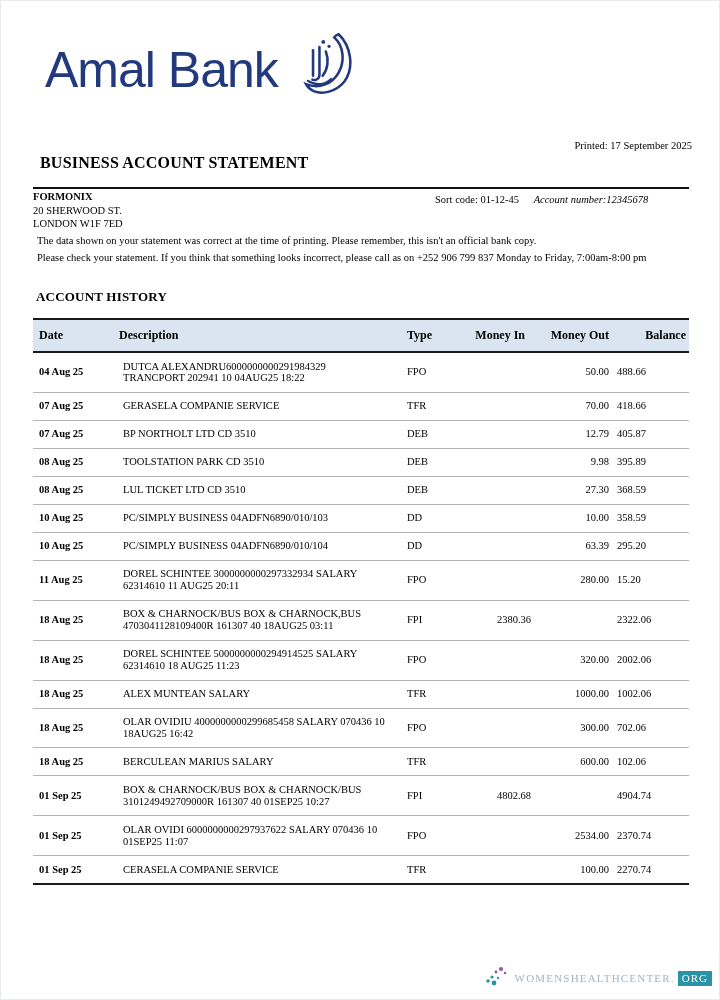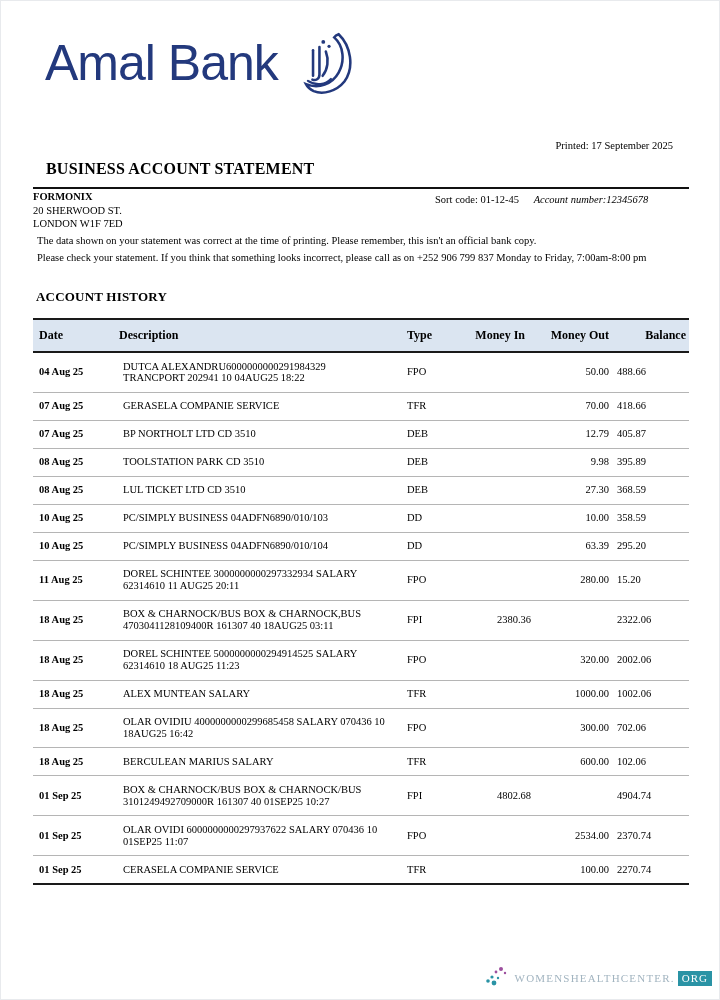--- a/index.html
+++ b/index.html
@@ -3,29 +3,29 @@
 <meta charset="utf-8">
 <style>
   html,body { margin:0; padding:0; background:#ffffff; }
   .page {
     position:relative; width:720px; height:1000px; background:#ffffff;
     font-family:"Liberation Serif", serif; color:#000;
     border:1px solid #e8eaed; box-sizing:border-box; overflow:hidden;
   }
 
   
-  .logo-row { position:absolute; top:30px; left:44px; display:flex; align-items:center; gap:12px; }
+  .logo-row { position:absolute; top:30px; left:44px; display:flex; align-items:flex-end; gap:12px; }
   .logo-text {
     font-family:"Liberation Sans", sans-serif; font-size:50px; line-height:1;
     color:#23397d; font-weight:400; letter-spacing:-1px;
   }
   .emblem { width:64px; height:64px; }
 
-  .printed { position:absolute; top:139px; right:46px; font-size:10.5px; }
-  .title   { position:absolute; top:149px; left:35px; margin:10px; font-size:16px; font-weight:bold; letter-spacing:0.2px; }
+  .printed { position:absolute; top:139px; right:27px; font-size:10.5px; }
+  .title   { position:absolute; top:149px; left:35px; margin:4px; font-size:16px; font-weight:bold; letter-spacing:0.2px; }
 
   
   .account-block {
     position:absolute; top:186px; left:32px; width:656px;
     border-top:2.5px solid #111; padding-top:1px;
     font-size:10.5px; line-height:1.3;
   }
   .holder-name { font-weight:bold; }
   .numbers { position:absolute; left:402px; top:4px; }
   .numbers-row span { margin-right:12px; }

